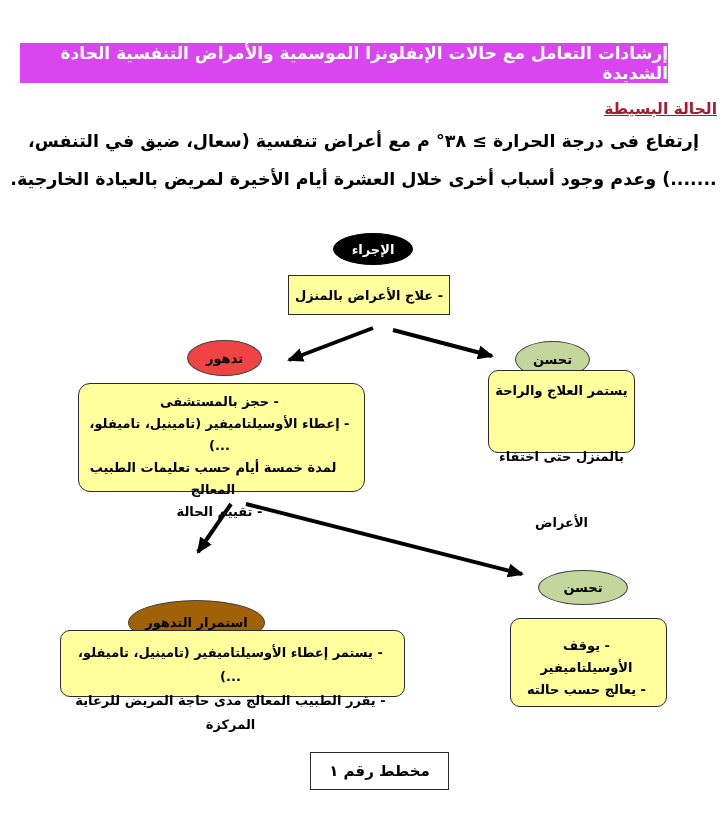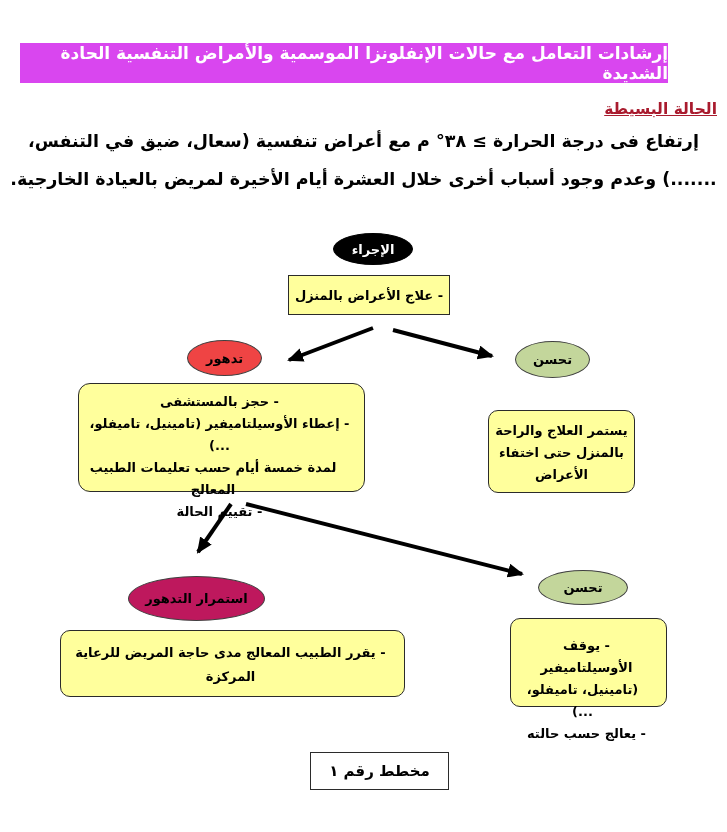--- a/index.html
+++ b/index.html
@@ -89,39 +89,39 @@
   <div class="node ellipse" style="left:515px;top:341px;width:75px;height:37px;background:#C3D69B;">
     <span>تحسن</span>
   </div>
 
   <div class="node ybox bullets" style="left:78px;top:383px;width:287px;height:109px;border-radius:12px;" dir="rtl">
     <div class="line">-  حجز بالمستشفى</div>
     <div class="line">-  إعطاء الأوسيلتاميفير (تامينيل، تاميفلو، ...)</div>
     <div class="line cont">لمدة خمسة أيام حسب تعليمات الطبيب المعالج</div>
     <div class="line">-  تقييم الحالة</div>
   </div>
-  <div class="node ybox center" style="left:488px;top:410px;width:147px;height:83px;justify-content:flex-start;padding-top:9px;" dir="rtl">
+  <div class="node ybox center" style="left:488px;top:370px;width:147px;height:83px;justify-content:flex-start;padding-top:9px;gap:44px;" dir="rtl">
     <div class="line">يستمر العلاج والراحة</div>
     <div class="line">بالمنزل حتى اختفاء</div>
     <div class="line">الأعراض</div>
   </div>
 
-  <div class="node ellipse" style="left:128px;top:576px;width:137px;height:45px;background:#be185d;text-align:center;">
+  <div class="node ellipse" style="left:128px;top:600px;width:137px;height:45px;background:#a16207;text-align:center;">
     <span>استمرار التدهور</span>
   </div>
   <div class="node ellipse" style="left:538px;top:570px;width:90px;height:35px;background:#C3D69B;">
     <span>تحسن</span>
   </div>
 
   <div class="node ybox bullets" style="left:60px;top:630px;width:345px;height:67px;border-radius:10px;padding-top:10px;" dir="rtl">
+    <div class="line" style="line-height:24px;">-  يستمر إعطاء الأوسيلتاميفير (تامينيل، تاميفلو، ...)</div>
     <div class="line" style="line-height:24px;">-  يقرر الطبيب المعالج مدى حاجة المريض للرعاية المركزة</div>
   </div>
   <div class="node ybox bullets" style="left:510px;top:618px;width:157px;height:89px;border-radius:10px;padding-top:16px;" dir="rtl">
     <div class="line">-  يوقف الأوسيلتاميفير</div>
-    <div class="line cont" style="padding-right:8px;">(تامينيل، تاميفلو، ...)</div>
     <div class="line">-  يعالج حسب حالته</div>
   </div>
 
   <div class="footer-box" style="left:310px;top:752px;width:137px;height:36px;">
     <span>مخطط رقم ١</span>
   </div>
 
 </div>
 
 </body></html>

